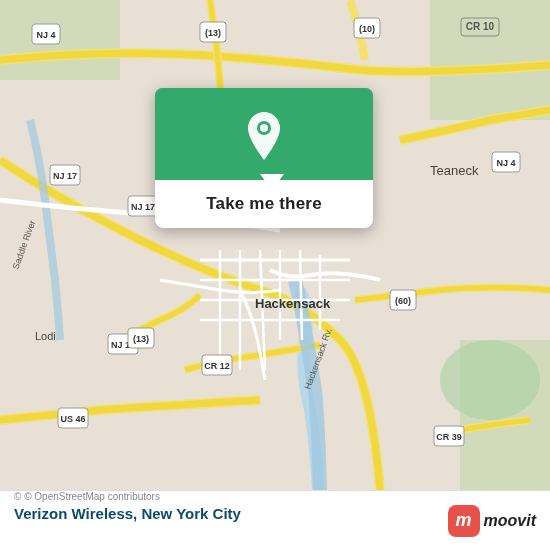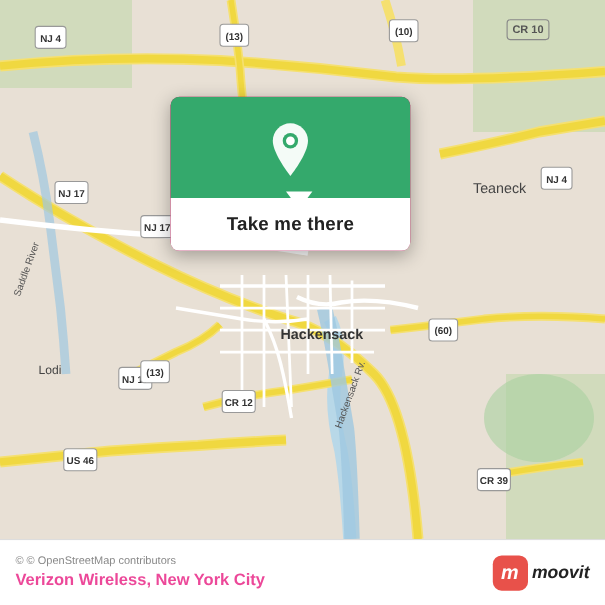--- a/index.html
+++ b/index.html
@@ -24,21 +24,21 @@
       width: 100%;
       height: 100%;
     }
 
     
     #popup-card {
       position: absolute;
       top: 88px;
       left: 155px;
       width: 218px;
-      background: #be185d;
+      background: #d946ef;
       border-radius: 8px;
       box-shadow: 0 4px 16px rgba(0,0,0,0.3);
       display: flex;
       flex-direction: column;
       align-items: center;
       overflow: hidden;
       z-index: 10;
     }
 
     #popup-top {
@@ -81,35 +81,34 @@
     }
 
     
     #bottom-bar {
       width: 550px;
       height: 60px;
       background: white;
       border-top: 1px solid #ddd;
       display: flex;
       flex-direction: column;
-      justify-content: center;
       padding: 0 14px;
       position: relative;
     }
 
     #copyright-line {
       font-size: 10px;
       color: #888;
       margin-bottom: 3px;
     }
 
     #location-line {
       font-size: 15px;
       font-weight: 600;
-      color: #ec4899;
+      color: #0c4a6e;
     }
 
     #moovit-logo {
       position: absolute;
       right: 14px;
       top: 50%;
       transform: translateY(-50%);
       display: flex;
       align-items: center;
       gap: 4px;

